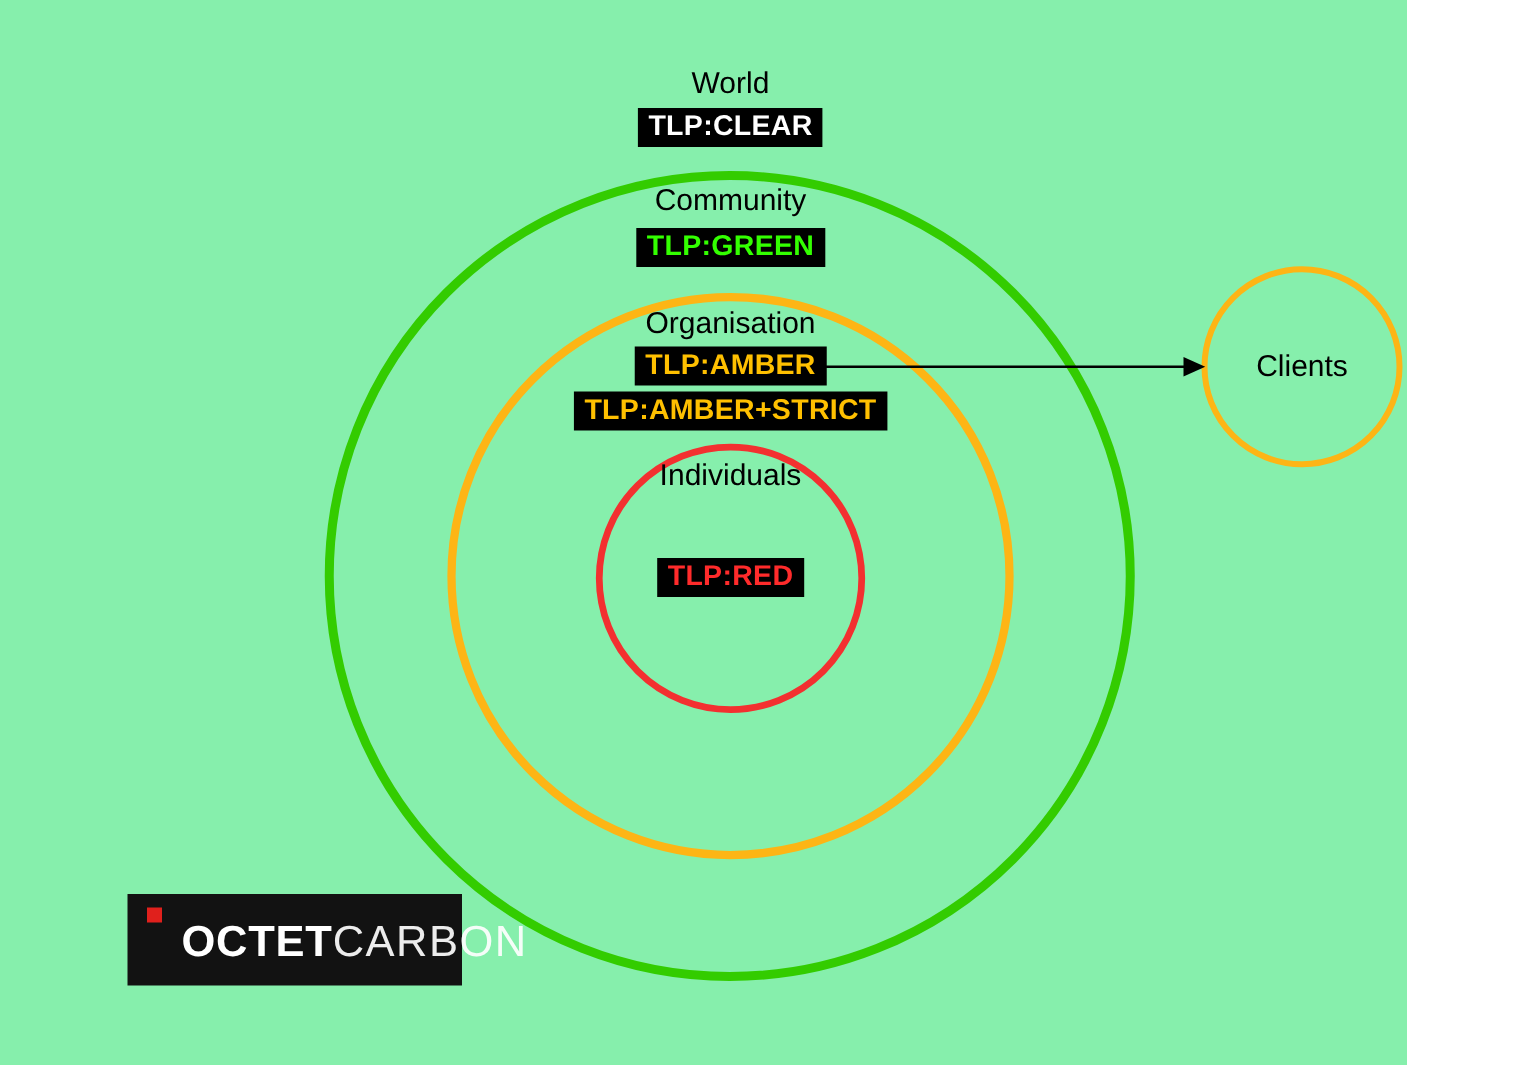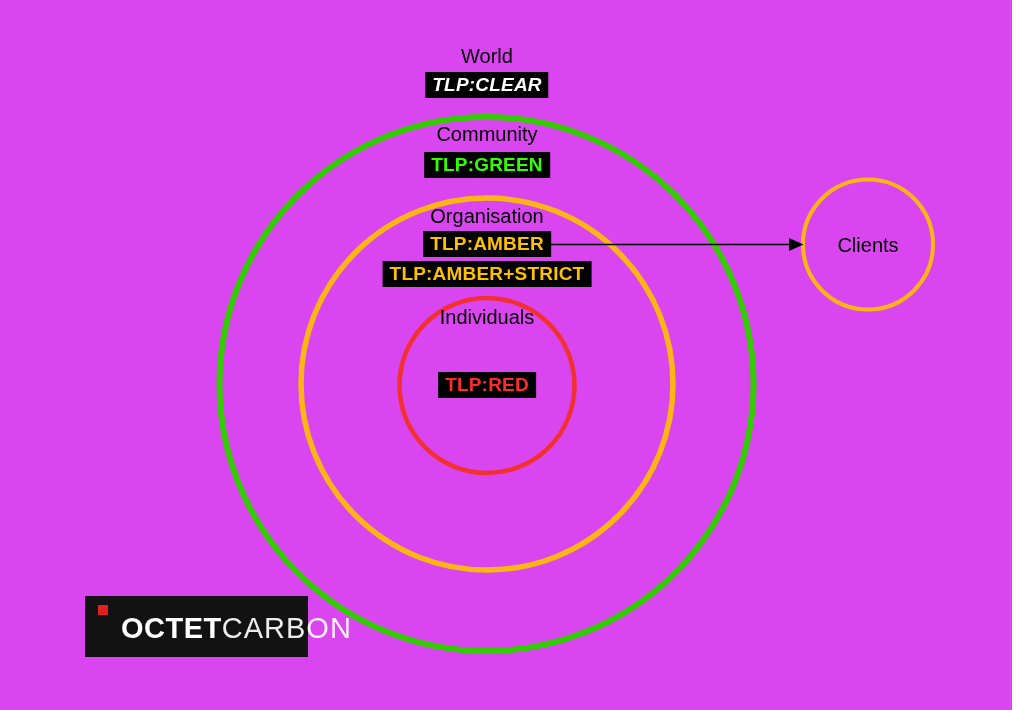--- a/index.html
+++ b/index.html
@@ -2,21 +2,21 @@
 <html><head>
 <meta charset="utf-8">
 <style>
   html, body { margin: 0; padding: 0; }
   body {
     width: 1024px; height: 710px;
     background: #ffffff;
     font-family: "Liberation Sans", "DejaVu Sans", sans-serif;
     overflow: hidden;
   }
-  #canvas { position: relative; width: 1012px; height: 710px; background: #d946ef; }
+  #canvas { position: relative; width: 938px; height: 710px; background: #86efac; }
   #rings-svg { position: absolute; left: 0; top: 0; }
 
   .center-x { position: absolute; left: 487px; transform: translateX(-50%); white-space: nowrap; }
 
   .ring-label {
     font-size: 20px;
     color: #000000;
     text-align: center;
   }
   .tlp-badge {
@@ -79,21 +79,21 @@
     <circle cx="486.5" cy="384" r="267" fill="none" stroke-width="6" stroke="#33CC00"></circle>
     <circle cx="487" cy="384" r="186" fill="none" stroke-width="5.5" stroke="#FDB515"></circle>
     <circle cx="487" cy="385.5" r="87.5" fill="none" stroke-width="4.5" stroke="#F33030"></circle>
     <circle cx="868" cy="244.5" r="65" fill="none" stroke-width="4" stroke="#FDB515"></circle>
     <line x1="549" y1="244.5" x2="789.5" y2="244.5" stroke-width="1.6" stroke="#000000"></line>
     <polygon points="789,238 803.5,244.5 789,251" fill="#000000"></polygon>
   </svg>
 
   <div id="world-label" class="center-x ring-label">World</div>
 
-  <div id="tlp-clear-badge" class="center-x tlp-badge" style="color: rgb(255, 255, 255); font-style: italic;">TLP:CLEAR</div>
+  <div id="tlp-clear-badge" class="center-x tlp-badge" style="color: rgb(255, 255, 255);">TLP:CLEAR</div>
 
   <div id="community-label" class="center-x ring-label">Community</div>
 
   <div id="tlp-green-badge" class="center-x tlp-badge" style="color: rgb(51, 255, 0);">TLP:GREEN</div>
 
   <div id="organisation-label" class="center-x ring-label">Organisation</div>
 
   <div id="tlp-amber-strict-badge" class="center-x tlp-badge" style="color: rgb(255, 192, 0);">TLP:AMBER+STRICT</div>
 
   <div id="tlp-amber-badge" class="center-x tlp-badge" style="color: rgb(255, 192, 0);">TLP:AMBER</div>

